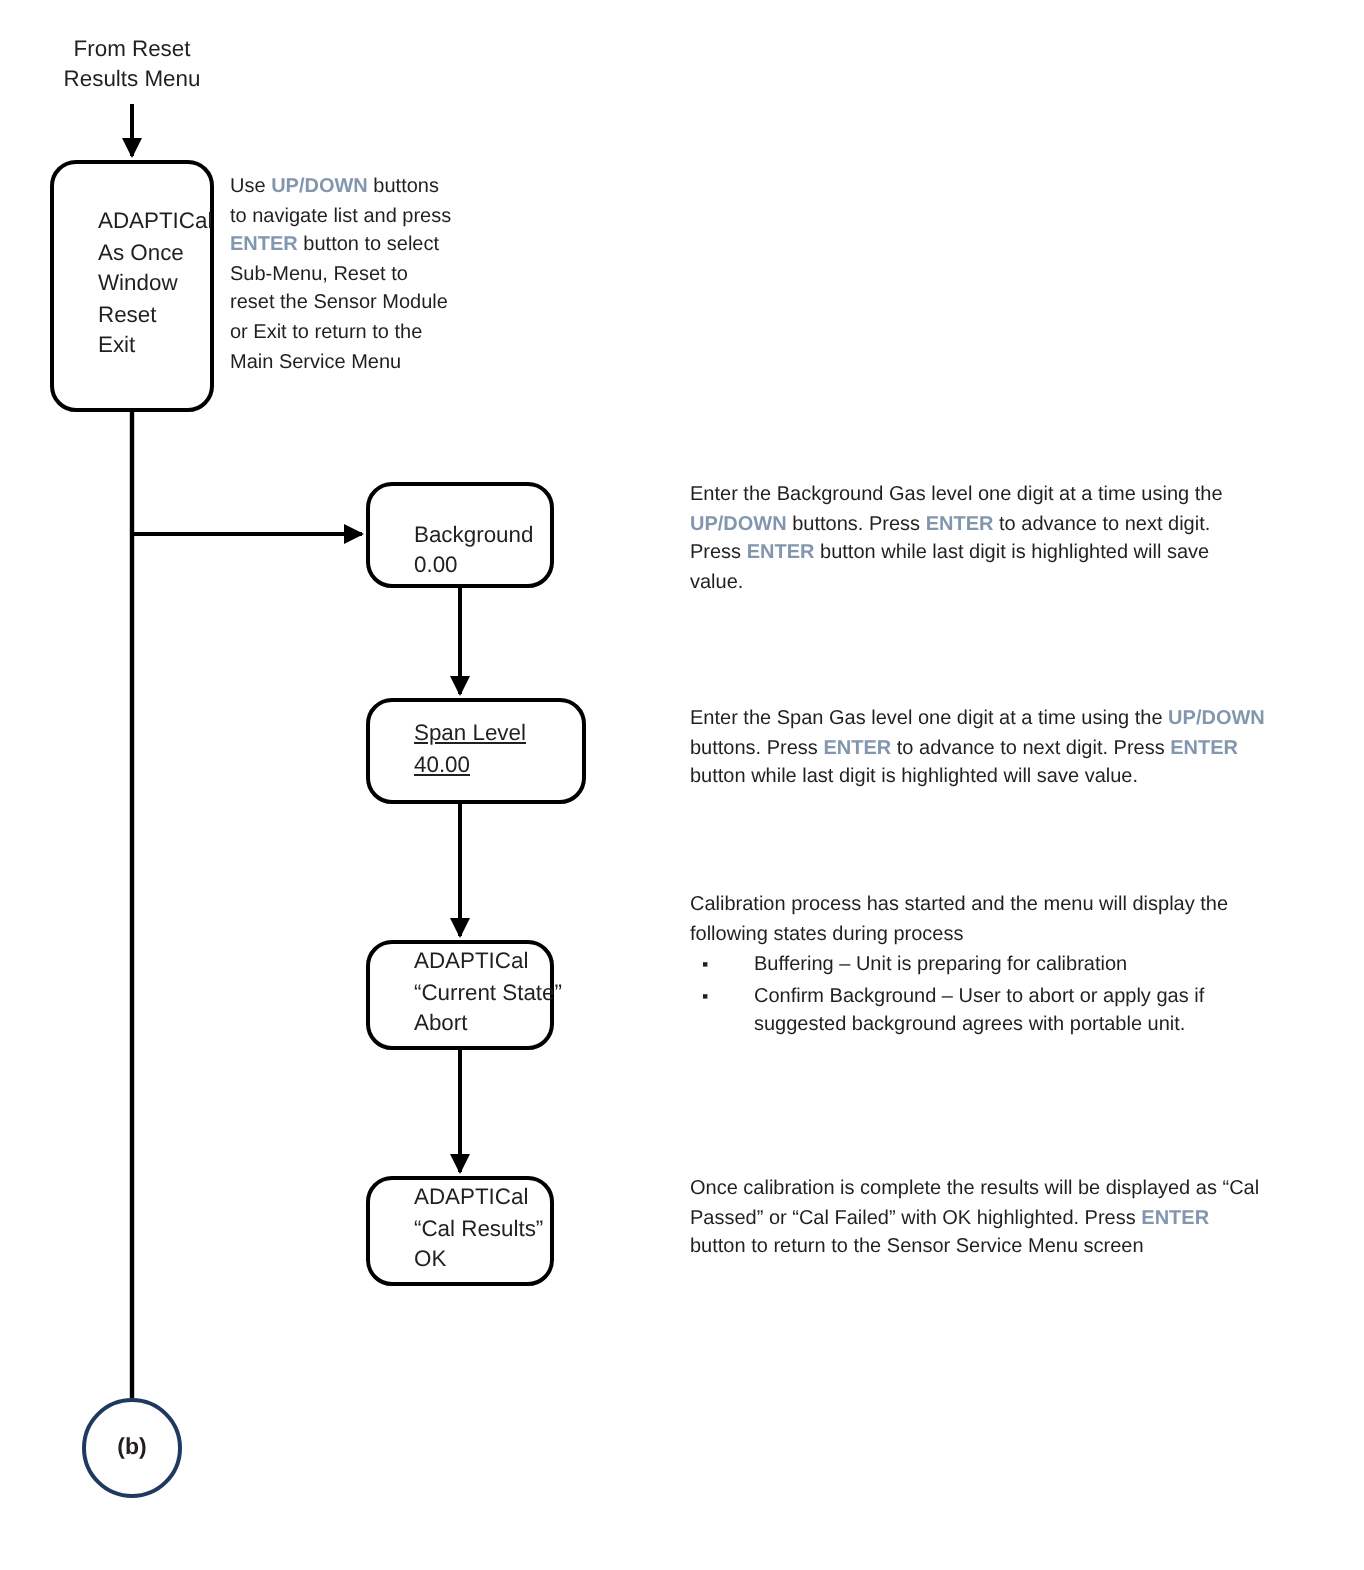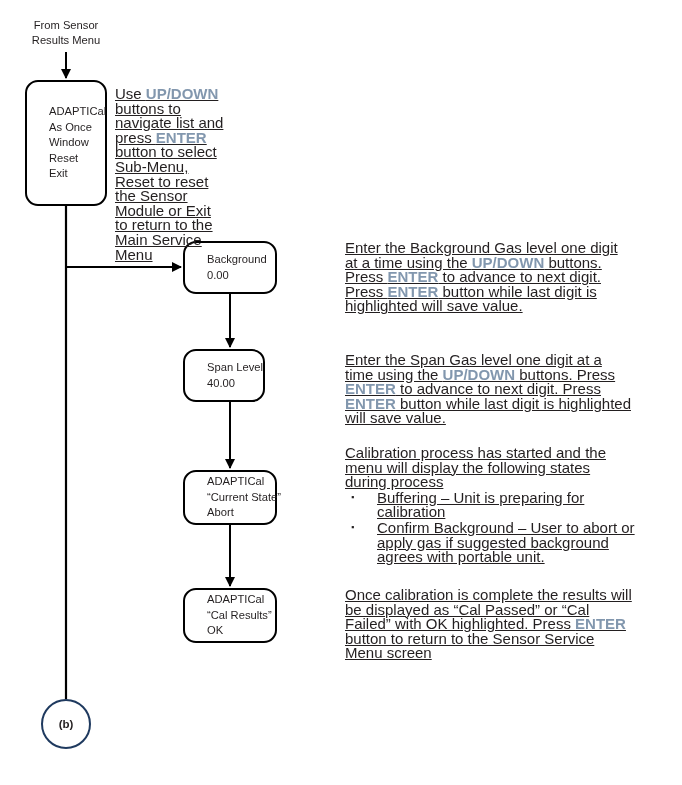--- a/index.html
+++ b/index.html
@@ -57,45 +57,46 @@
     left: 25px;
     top: 80px;
     width: 82px;
     height: 126px;
   }
   #node-background {
     left: 183px;
     top: 241px;
     width: 94px;
     height: 53px;
+    justify-content: flex-end;
   }
   #node-span {
     left: 183px;
     top: 349px;
-    width: 82px;
+    width: 110px;
     height: 53px;
+    text-decoration: underline;
   }
   #node-state {
     left: 183px;
     top: 470px;
     width: 94px;
     height: 55px;
   }
   #node-results {
     left: 183px;
     top: 588px;
     width: 94px;
     height: 55px;
   }
   .annot {
     position: absolute;
-    font-size: 15px;
+    font-size: 10px;
     line-height: 14.6px;
     color: #231f20;
-    text-decoration: underline;
   }
   #annot-main {
     left: 115px;
     top: 87px;
     width: 112px;
   }
   #annot-background {
     left: 345px;
     top: 241px;
     width: 288px;
@@ -177,21 +178,21 @@
     <line x1="66" y1="267" x2="181" y2="267" stroke="#000000" stroke-width="2" marker-end="url(#arrow)"></line>
 
     <line x1="230" y1="294" x2="230" y2="347" stroke="#000000" stroke-width="2" marker-end="url(#arrow)"></line>
 
     <line x1="230" y1="402" x2="230" y2="468" stroke="#000000" stroke-width="2" marker-end="url(#arrow)"></line>
 
     <line x1="230" y1="525" x2="230" y2="586" stroke="#000000" stroke-width="2" marker-end="url(#arrow)"></line>
   </svg>
 
   <div class="entry-label">
-    <div>From Sensor</div>
+    <div>From Reset</div>
     <div>Results Menu</div>
   </div>
 
   <div class="node" id="node-main">
     <div class="line">ADAPTICal</div>
     <div class="line">As Once</div>
     <div class="line">Window</div>
     <div class="line">Reset</div>
     <div class="line">Exit</div>
   </div>

